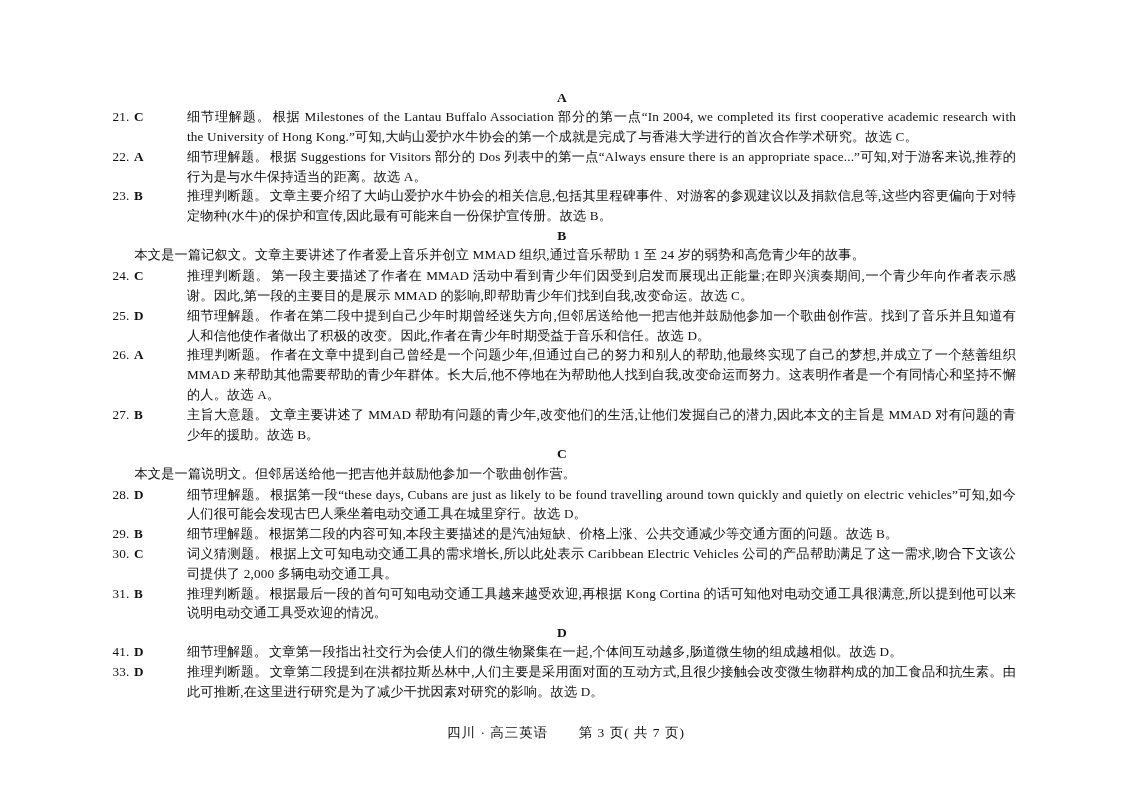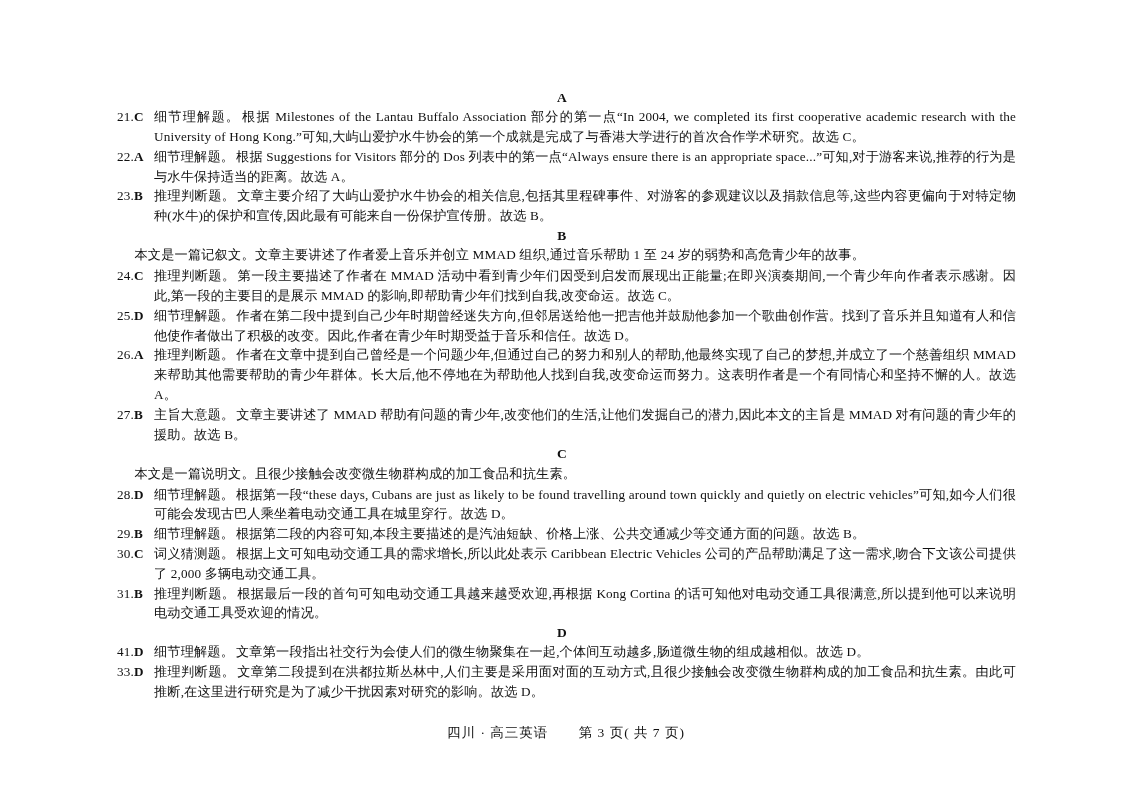--- a/index.html
+++ b/index.html
@@ -43,34 +43,35 @@
     display: flex;
     align-items: flex-start;
     font-size: 13.2px;
     line-height: 1.5;
     margin: 0;
     letter-spacing: 0.15px;
   }
   .qnum {
     flex: 0 0 auto;
     width: 26px;
-    text-align: right;
+    text-align: center;
     font-family: "Liberation Serif", serif;
     white-space: nowrap;
   }
   .qans {
     flex: 0 0 auto;
     width: 20px;
     font-weight: bold;
     font-family: "Liberation Serif", serif;
   }
   .qbody {
     flex: 1 1 auto;
     text-align: justify;
     text-justify: inter-ideograph;
+    margin-left: 33px;
   }
   .tag {
     margin-right: 2px;
   }
   .footer {
     position: absolute;
     left: 4px;
     right: 0;
     bottom: 58px;
     text-align: center;
@@ -128,21 +129,21 @@
     <span class="qbody"><span class="tag">推理判断题。</span><span>作者在文章中提到自己曾经是一个问题少年,但通过自己的努力和别人的帮助,他最终实现了自己的梦想,并成立了一个慈善组织 MMAD 来帮助其他需要帮助的青少年群体。长大后,他不停地在为帮助他人找到自我,改变命运而努力。这表明作者是一个有同情心和坚持不懈的人。故选 A。</span></span>
   </div>
 
   <div class="qrow">
     <span class="qnum">27.</span>
     <span class="qans">B</span>
     <span class="qbody"><span class="tag">主旨大意题。</span><span>文章主要讲述了 MMAD 帮助有问题的青少年,改变他们的生活,让他们发掘自己的潜力,因此本文的主旨是 MMAD 对有问题的青少年的援助。故选 B。</span></span>
   </div>
 
   <div class="section-letter">C</div>
-  <p class="intro">本文是一篇说明文。且很少接触会改变微生物群构成的加工食品和抗生素。</p>
+  <p class="intro">本文是一篇说明文。但邻居送给他一把吉他并鼓励他参加一个歌曲创作营。</p>
 
   <div class="qrow">
     <span class="qnum">28.</span>
     <span class="qans">D</span>
     <span class="qbody"><span class="tag">细节理解题。</span><span>根据第一段“these days, Cubans are just as likely to be found travelling around town quickly and quietly on electric vehicles”可知,如今人们很可能会发现古巴人乘坐着电动交通工具在城里穿行。故选 D。</span></span>
   </div>
 
   <div class="qrow">
     <span class="qnum">29.</span>
     <span class="qans">B</span>

